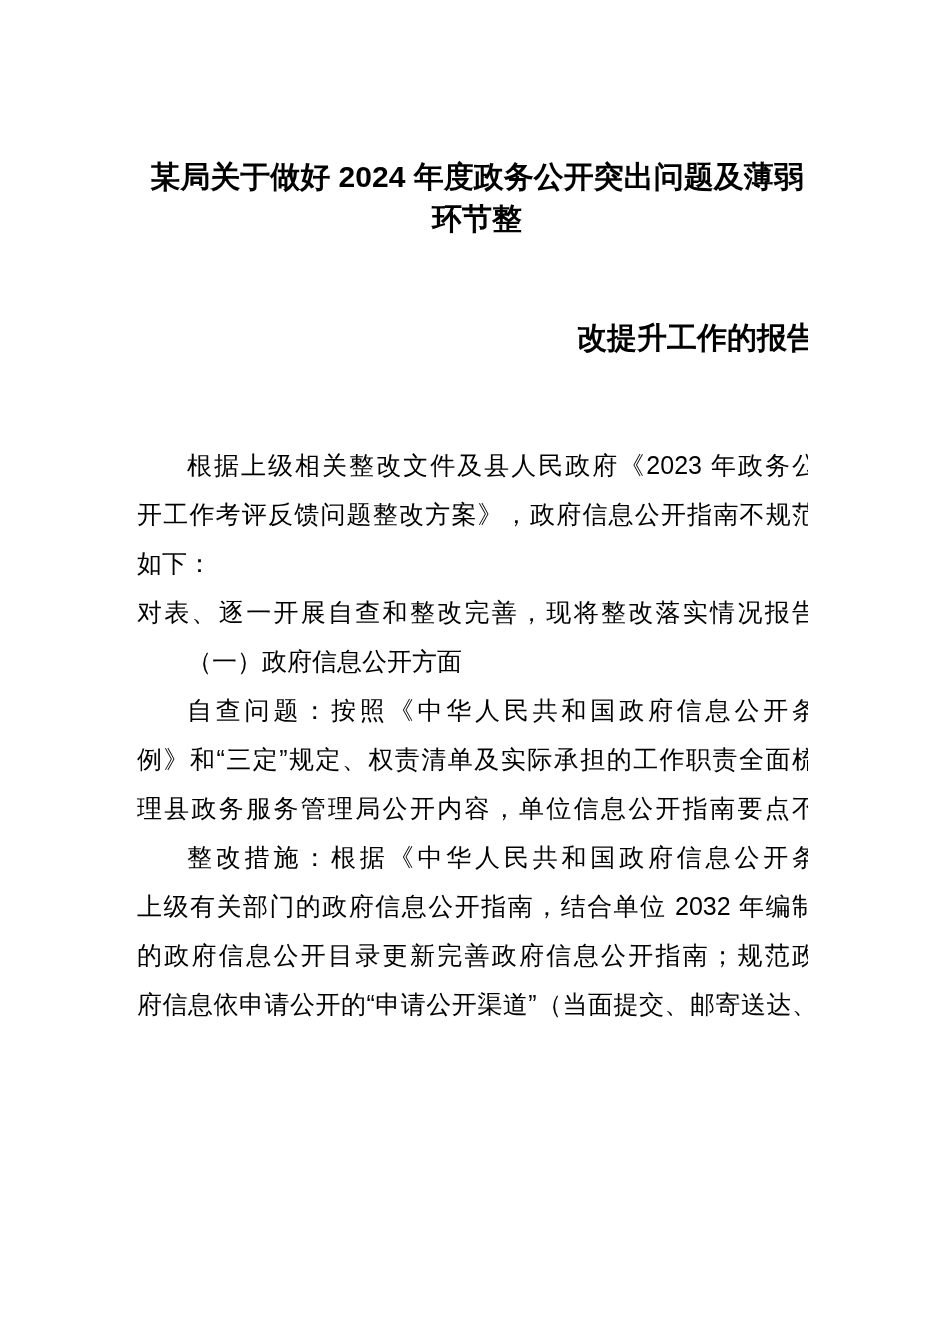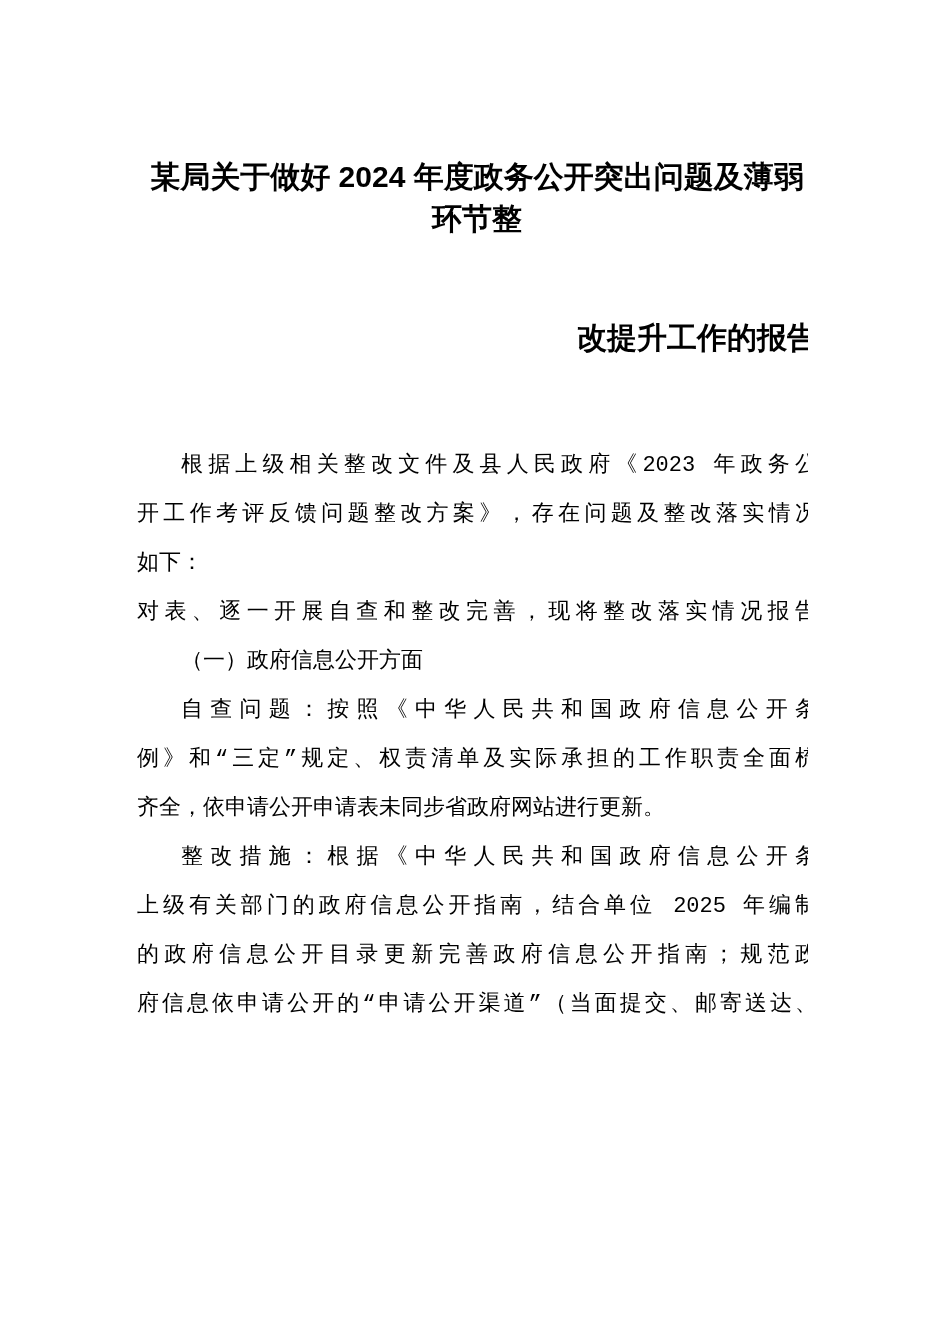--- a/index.html
+++ b/index.html
@@ -22,23 +22,22 @@
   .doc-title {
     font-weight: bold;
     font-size: 30px;
     line-height: 42px;
     text-align: center;
   }
   .title-line-1 { margin-top: 156px; }
   .title-line-2 { margin-top: 77px; text-align: right; }
   .doc-body {
     margin-top: 82px;
-    font-size: 22px;
+    font-size: 25px;
     line-height: 49px;
-    font-family: Liberation Mono, monospace;
   }
   .text-line {
     height: 49px;
     overflow: hidden;
     text-align: justify;
     text-align-last: left;
   }
   .text-line.full {
     text-align-last: justify;
   }
@@ -49,33 +48,33 @@
 </head>
 <body>
 
 <div class="page">
   <div class="content">
     <div class="doc-title title-line-1">某局关于做好 2024 年度政务公开突出问题及薄弱环节整</div>
     <div class="doc-title title-line-2">改提升工作的报告</div>
     <div class="doc-body" id="doc-body">
         <div class="paragraph">
           <div class="text-line indent full">根据上级相关整改文件及县人民政府《2023 年政务公</div>
-          <div class="text-line full">开工作考评反馈问题整改方案》，存在问题及整改落实情况</div>
+          <div class="text-line full">开工作考评反馈问题整改方案》，政府信息公开指南不规范</div>
           <div class="text-line">如下：</div>
           <div class="text-line full">对表、逐一开展自查和整改完善，现将整改落实情况报告</div>
         </div>
         <div class="paragraph">
           <div class="text-line indent">（一）政府信息公开方面</div>
         </div>
         <div class="paragraph">
           <div class="text-line indent full">自查问题：按照《中华人民共和国政府信息公开条</div>
           <div class="text-line full">例》和“三定”规定、权责清单及实际承担的工作职责全面梳</div>
-          <div class="text-line">齐全，依申请公开申请表未同步省政府网站进行更新。</div>
+          <div class="text-line full">理县政务服务管理局公开内容，单位信息公开指南要点不</div>
         </div>
         <div class="paragraph">
           <div class="text-line indent full">整改措施：根据《中华人民共和国政府信息公开条</div>
-          <div class="text-line full">上级有关部门的政府信息公开指南，结合单位 2025 年编制</div>
+          <div class="text-line full">上级有关部门的政府信息公开指南，结合单位 2032 年编制</div>
           <div class="text-line full">的政府信息公开目录更新完善政府信息公开指南；规范政</div>
           <div class="text-line full">府信息依申请公开的“申请公开渠道”（当面提交、邮寄送达、</div>
         </div>
       </div>
   </div>
 </div>
 
 </body></html>

